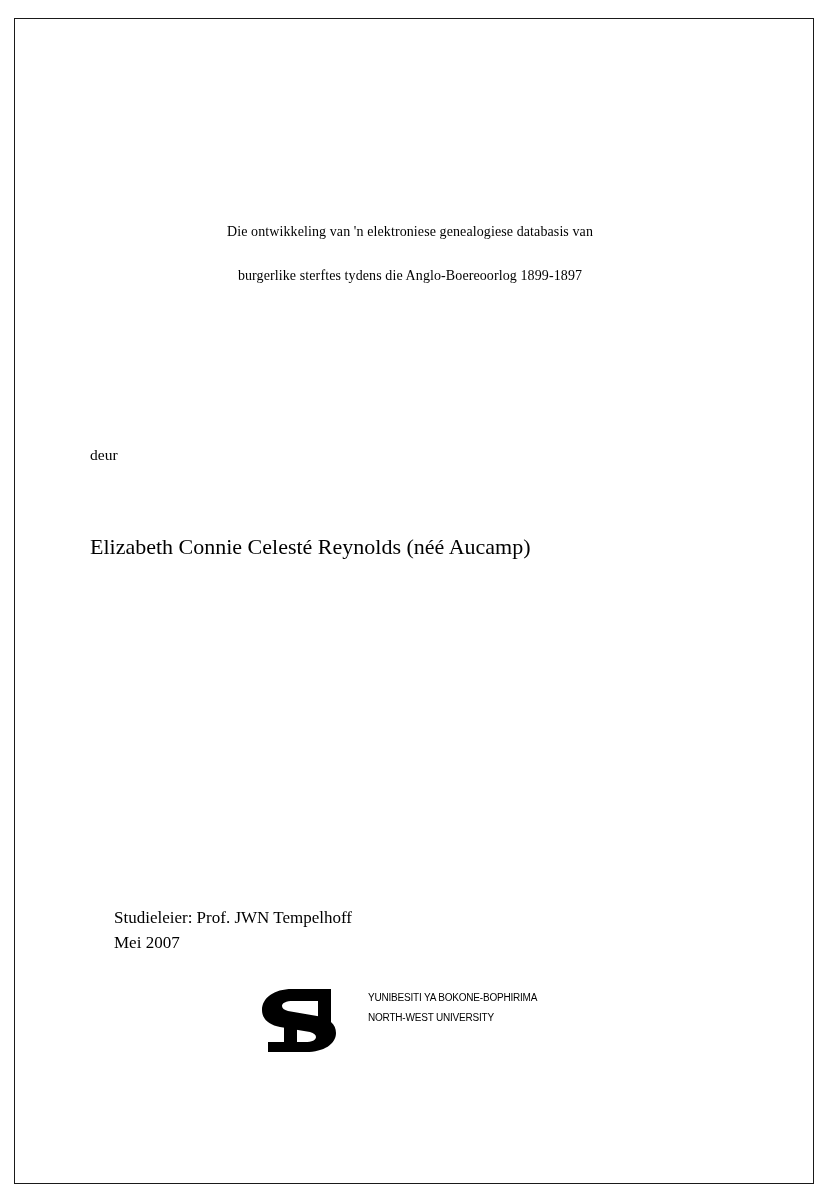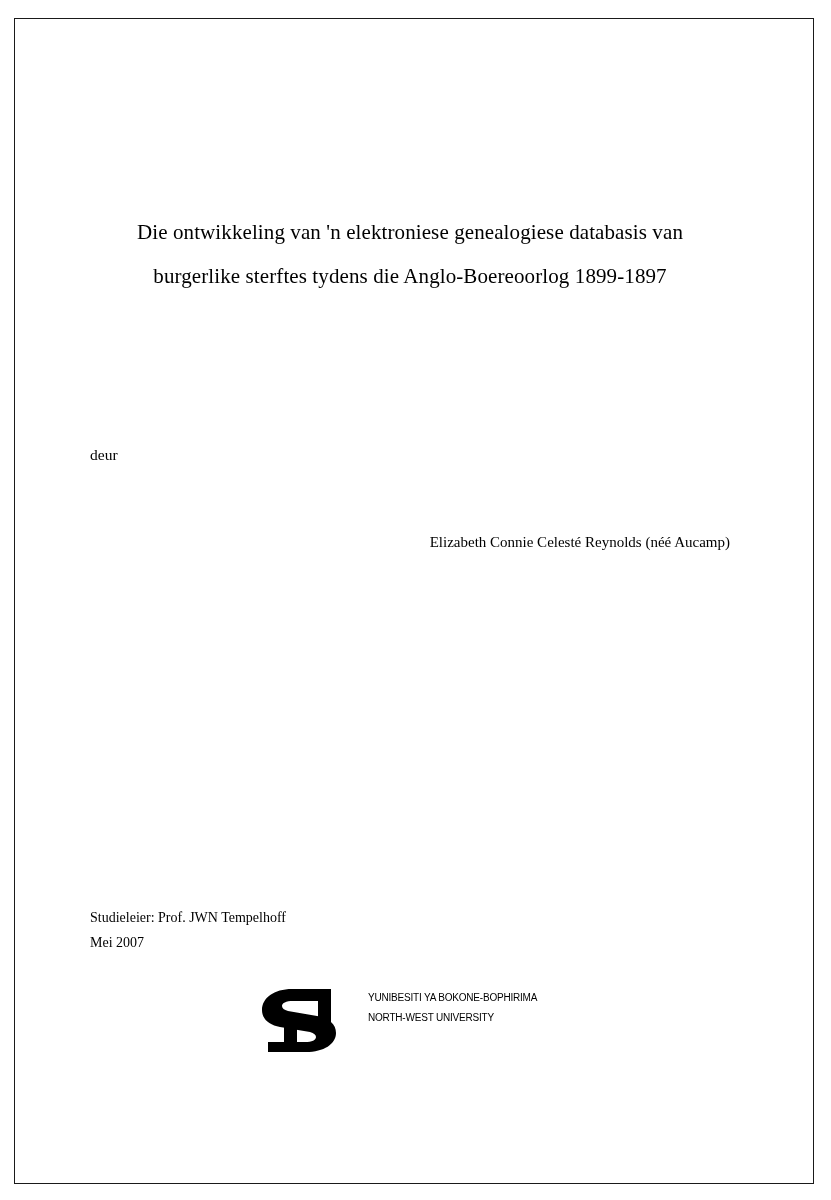--- a/index.html
+++ b/index.html
@@ -42,41 +42,41 @@
   }
 
   .title-block {
     position: absolute;
     top: 192px;
     left: 0;
     width: 640px;
     text-align: center;
   }
   .title-line {
-    font-size: 21px;
+    font-size: 14px;
     line-height: 44px;
     letter-spacing: 0.1px;
     white-space: nowrap;
   }
 
   .by-word {
     position: absolute;
     top: 428px;
     left: 0;
     width: 640px;
     font-size: 15.5px;
   }
 
   .author {
     position: absolute;
     top: 516px;
     left: 0;
     width: 640px;
-    text-align: right;
-    font-size: 15px;
+    text-align: left;
+    font-size: 22px;
   }
 
   .statement {
     position: absolute;
     top: 655px;
     left: 14px;
     width: 612px;
     font-size: 16.5px;
     line-height: 25px;
   }
@@ -87,23 +87,23 @@
   .statement .italic {
     font-style: italic;
   }
   .statement p {
     margin: 0;
   }
 
   .supervisor-block {
     position: absolute;
     top: 887px;
-    left: 0;
+    left: 24px;
     width: 500px;
-    font-size: 14px;
+    font-size: 17px;
     line-height: 25px;
   }
   .supervisor-block .line {
     white-space: nowrap;
   }
 
   
   .logo {
     position: absolute;
     top: 964px;

